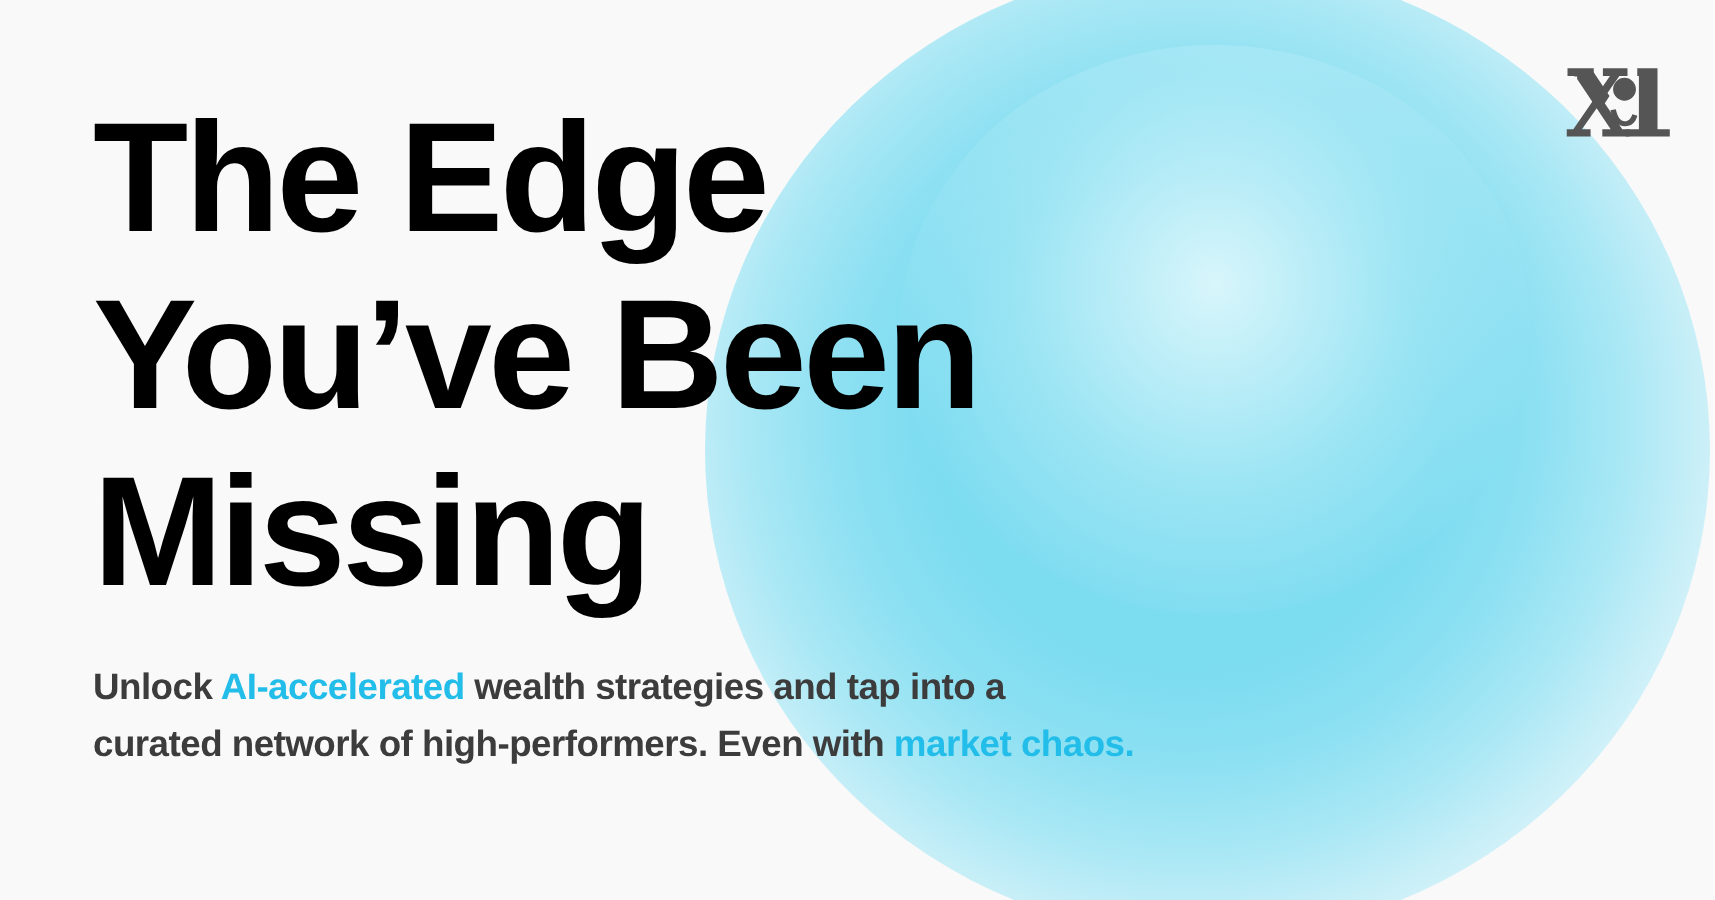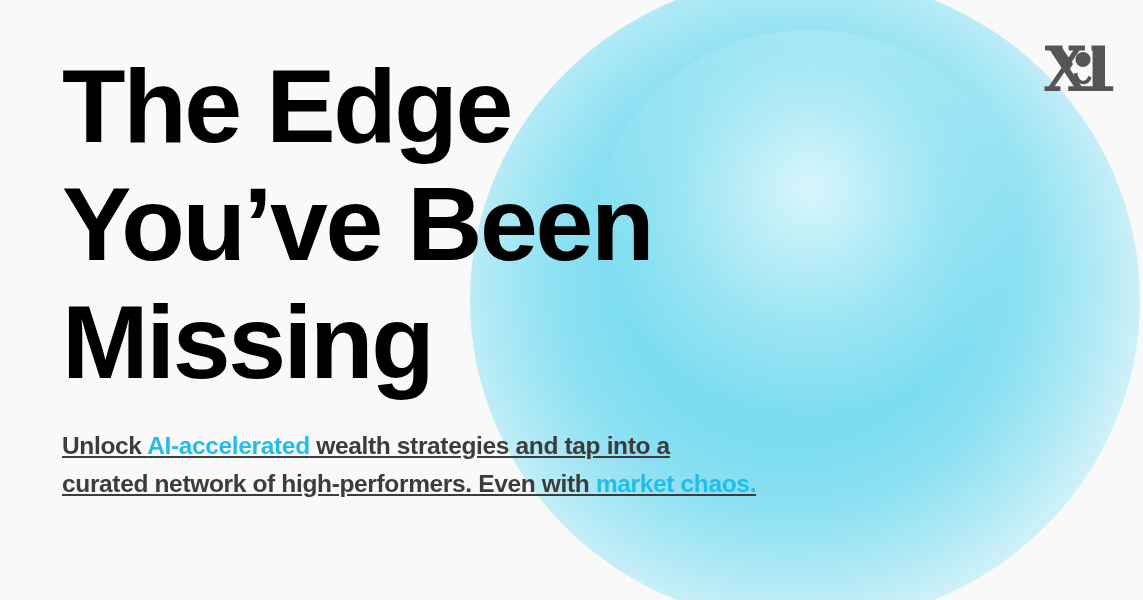--- a/index.html
+++ b/index.html
@@ -71,40 +71,39 @@
   
   .content {
     position: absolute;
     left: 62px;
     top: 0;
     width: 740px;
   }
 
   .headline {
     margin: 0;
-    padding-top: 47px;
+    padding-top: 60px;
     font-size: 104px;
     line-height: 118px;
     font-weight: 700;
     letter-spacing: -2.4px;
     color: #000000;
     font-family: "Liberation Sans", sans-serif;
     white-space: pre-line;
   }
 
   .subhead {
     margin: 0;
     padding-top: 26px;
     font-size: 24.5px;
     line-height: 38px;
     font-weight: 700;
     letter-spacing: -0.35px;
     color: #3c3c3c;
     max-width: 700px;
-    text-decoration: underline;
   }
 
   .accent { color: #22bde9; }
 </style>
 </head>
 <body>
 
 <div class="canvas">
 
   <div class="blob"></div>

